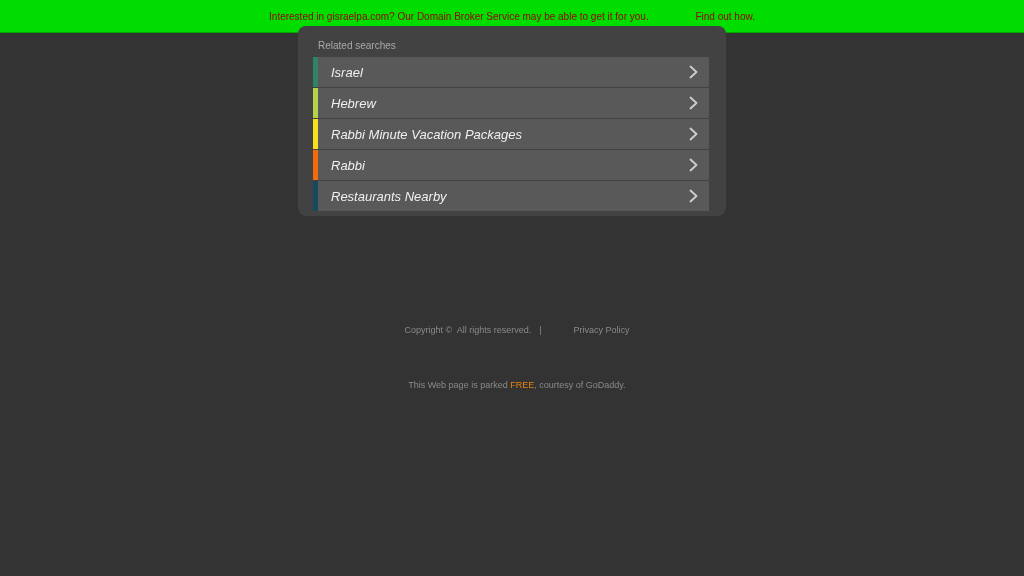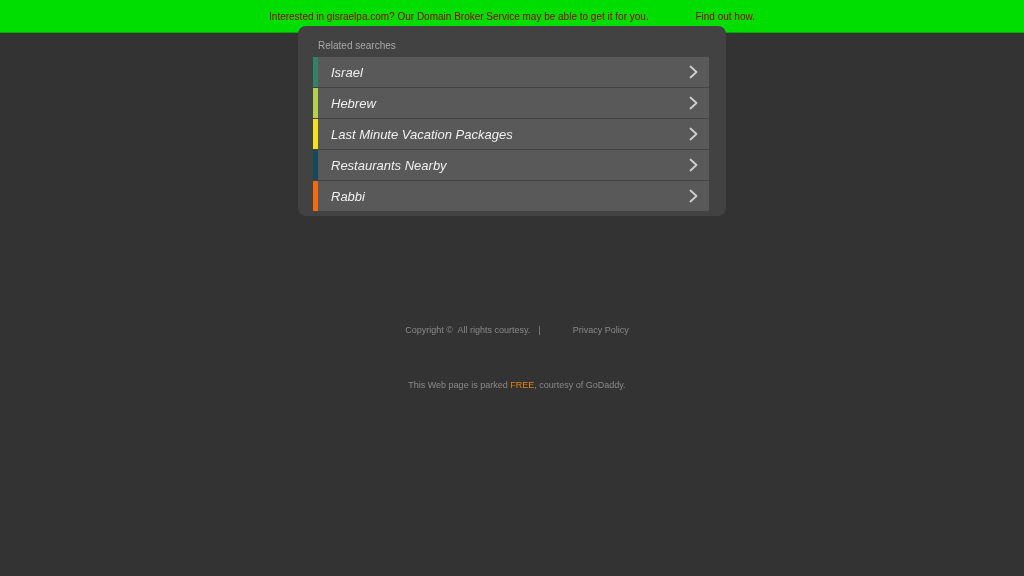--- a/index.html
+++ b/index.html
@@ -93,52 +93,52 @@
       <span class="item-label">Hebrew</span>
       <span class="chev">
         <svg width="9" height="14" viewBox="0 0 9 14">
             <polyline points="1.5,1.5 7.5,7 1.5,12.5" fill="none" stroke="#cfcfcf" stroke-width="1.8" stroke-linecap="round" stroke-linejoin="round"></polyline>
           </svg>
       </span>
     </a>
 
     <a class="search-item" href="#">
       <span class="accent" style="background-color: rgb(247, 224, 30);"></span>
-      <span class="item-label">Last Minute Vacation Packages</span>
+      <span class="item-label">Rabbi Minute Vacation Packages</span>
+      <span class="chev">
+        <svg width="9" height="14" viewBox="0 0 9 14">
+            <polyline points="1.5,1.5 7.5,7 1.5,12.5" fill="none" stroke="#cfcfcf" stroke-width="1.8" stroke-linecap="round" stroke-linejoin="round"></polyline>
+          </svg>
+      </span>
+    </a>
+
+    <a class="search-item" href="#">
+      <span class="accent" style="background-color: rgb(242, 108, 13);"></span>
+      <span class="item-label">Rabbi</span>
       <span class="chev">
         <svg width="9" height="14" viewBox="0 0 9 14">
             <polyline points="1.5,1.5 7.5,7 1.5,12.5" fill="none" stroke="#cfcfcf" stroke-width="1.8" stroke-linecap="round" stroke-linejoin="round"></polyline>
           </svg>
       </span>
     </a>
 
     <a class="search-item" href="#">
       <span class="accent" style="background-color: rgb(23, 73, 92);"></span>
       <span class="item-label">Restaurants Nearby</span>
       <span class="chev">
         <svg width="9" height="14" viewBox="0 0 9 14">
             <polyline points="1.5,1.5 7.5,7 1.5,12.5" fill="none" stroke="#cfcfcf" stroke-width="1.8" stroke-linecap="round" stroke-linejoin="round"></polyline>
           </svg>
       </span>
     </a>
 
-    <a class="search-item" href="#">
-      <span class="accent" style="background-color: rgb(242, 108, 13);"></span>
-      <span class="item-label">Rabbi</span>
-      <span class="chev">
-        <svg width="9" height="14" viewBox="0 0 9 14">
-            <polyline points="1.5,1.5 7.5,7 1.5,12.5" fill="none" stroke="#cfcfcf" stroke-width="1.8" stroke-linecap="round" stroke-linejoin="round"></polyline>
-          </svg>
-      </span>
-    </a>
-
 
   </div>
 </div>
 
 <div class="footer">
   <div class="footer-line1">
-    <span>Copyright ©  All rights courtesy.</span><span class="footer-sep">|</span><a href="#">Privacy Policy</a>
+    <span>Copyright ©  All rights reserved.</span><span class="footer-sep">|</span><a href="#">Privacy Policy</a>
   </div>
   <div class="footer-line2">
     <span>This Web page is parked </span><span style="color: rgb(232, 130, 14);">FREE</span><span>, courtesy of GoDaddy.</span>
   </div>
 </div>
 
 </body></html>

